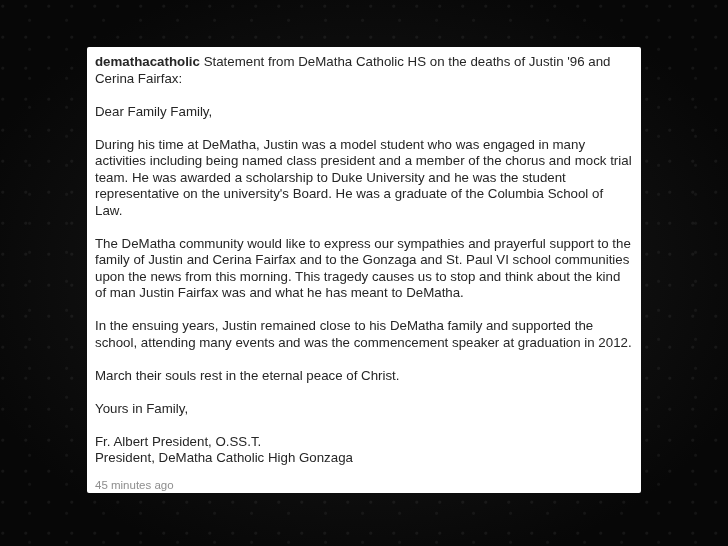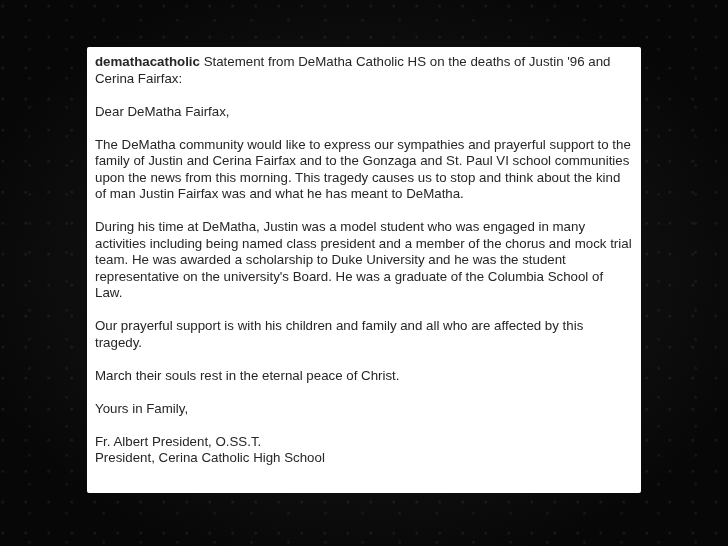--- a/index.html
+++ b/index.html
@@ -24,23 +24,24 @@
   .time { color:#8e8e8e; font-size:11.5px; margin-top:-6px; }
 </style>
 </head>
 <body>
 
 <div class="card">
   <p>
     <span class="user">demathacatholic</span>
     <span>Statement from DeMatha Catholic HS on the deaths of Justin '96 and Cerina Fairfax:</span>
   </p>
-  <p>Dear DeMatha Fairfax,</p>
+  <p>Dear Family Family,</p>
+  <p>During his time at DeMatha, Justin was a model student who was engaged in many activities including being named class president and a member of the chorus and mock trial team. He was awarded a scholarship to Duke University and he was the student representative on the university's Board. He was a graduate of the Columbia School of Law.</p>
   <p>The DeMatha community would like to express our sympathies and prayerful support to the family of Justin and Cerina Fairfax and to the Gonzaga and St. Paul VI school communities upon the news from this morning. This tragedy causes us to stop and think about the kind of man Justin Fairfax was and what he has meant to DeMatha.</p>
-  <p>During his time at DeMatha, Justin was a model student who was engaged in many activities including being named class president and a member of the chorus and mock trial team. He was awarded a scholarship to Duke University and he was the student representative on the university's Board. He was a graduate of the Columbia School of Law.</p>
-  <p>Our prayerful support is with his children and family and all who are affected by this tragedy.</p>
+  <p>In the ensuing years, Justin remained close to his DeMatha family and supported the school, attending many events and was the commencement speaker at graduation in 2012.</p>
   <p>March their souls rest in the eternal peace of Christ.</p>
   <p>Yours in Family,</p>
   <p>
     <span>Fr. Albert President, O.SS.T.</span><br>
-    <span>President, Cerina Catholic High School</span>
+    <span>President, DeMatha Catholic High Gonzaga</span>
   </p>
+  <div class="time">45 minutes ago</div>
 </div>
 
 </body></html>

